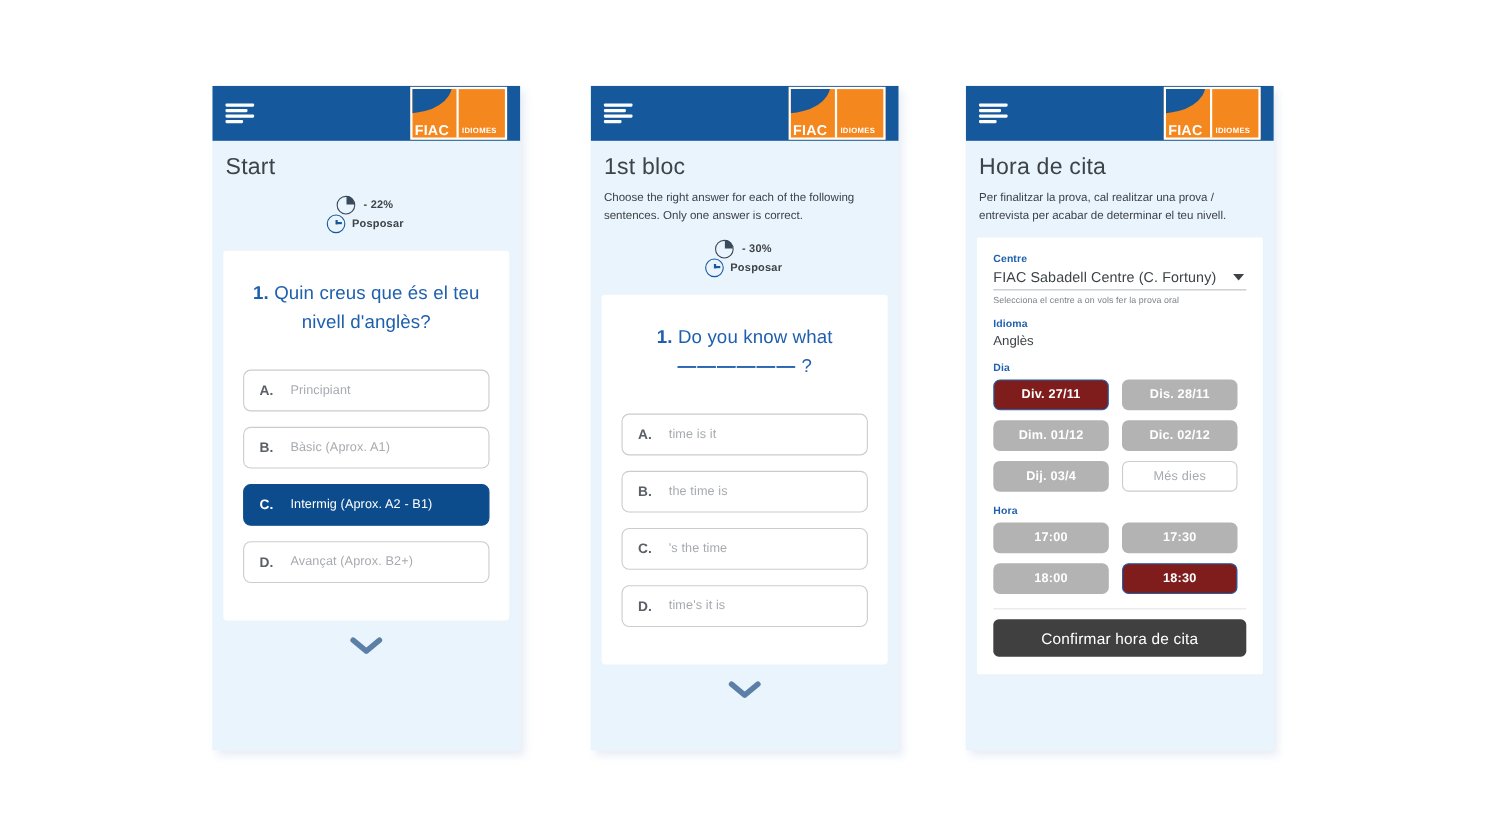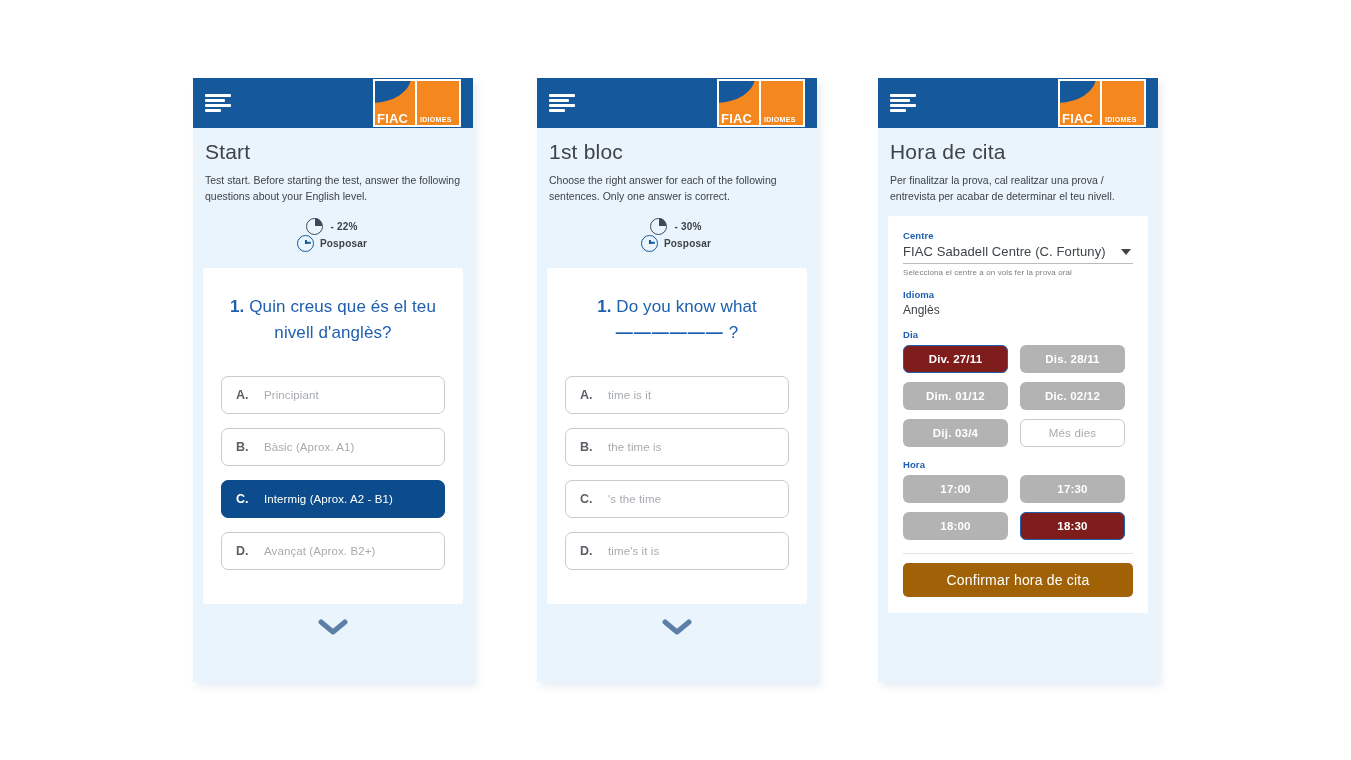--- a/index.html
+++ b/index.html
@@ -133,21 +133,21 @@
     width:105px;height:28px;border-radius:6px;
     display:flex;align-items:center;justify-content:center;
     font-size:11.5px;font-weight:700;letter-spacing:.2px;
     box-sizing:border-box;
   }
   .chip.grey{background:#b3b3b3;color:#ffffff;}
   .chip.blue{background:#7f1d1d;color:#ffffff;border:1.3px solid #1e5fae;}
   .chip.ghost{background:#ffffff;color:#a7abaf;border:1.2px solid #c9ccd0;font-weight:400;}
   .hr{height:1px;background:#e2e5e8;margin:13px 0 9px 0;}
   .cta{
-    width:100%;height:34px;background:#a16207;border:none;border-radius:5px;
+    width:100%;height:34px;background:#404040;border:none;border-radius:5px;
     color:#ffffff;font-size:14px;letter-spacing:.2px;cursor:pointer;
     font-family:"Liberation Sans",sans-serif;
   }
 </style>
 </head>
 <body>
 
 <div class="stage">
 
   <div class="phone p1">
@@ -165,21 +165,20 @@
           <div class="fiac">FIAC</div>
         </div>
         <div class="rblock">
           <div class="idi">IDIOMES</div>
         </div>
       </div>
     </div>
 
     <div class="intro">
       <h1 class="screen-title">Start</h1>
-      <p class="screen-desc">Test start. Before starting the test, answer the following questions about your English level.</p>
       <div class="metarow">
         <div class="meta-left">
           <span class="pie"></span>
           <span class="pct">- 22%</span>
         </div>
         <div class="meta-right">
           <span class="clock">
               <span class="h"></span>
               <span class="m"></span>
             </span>

